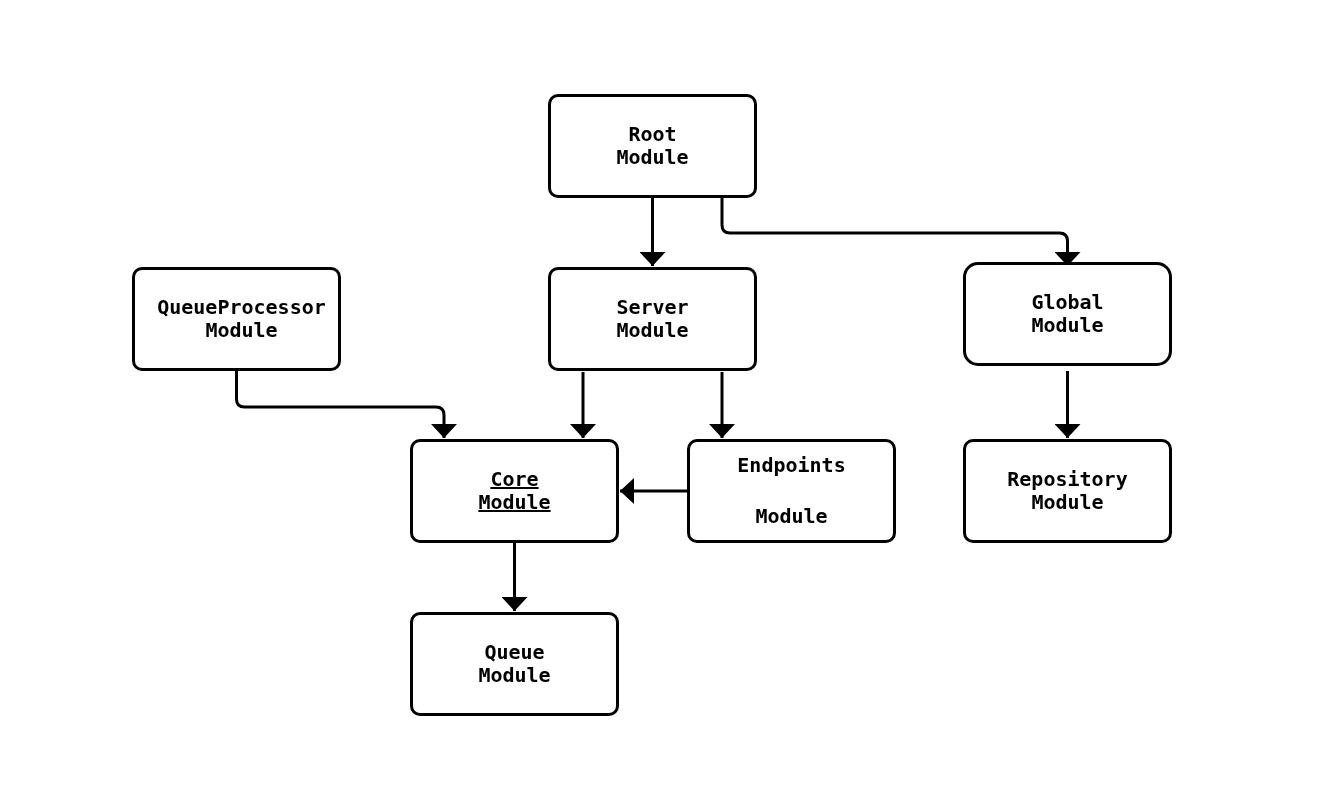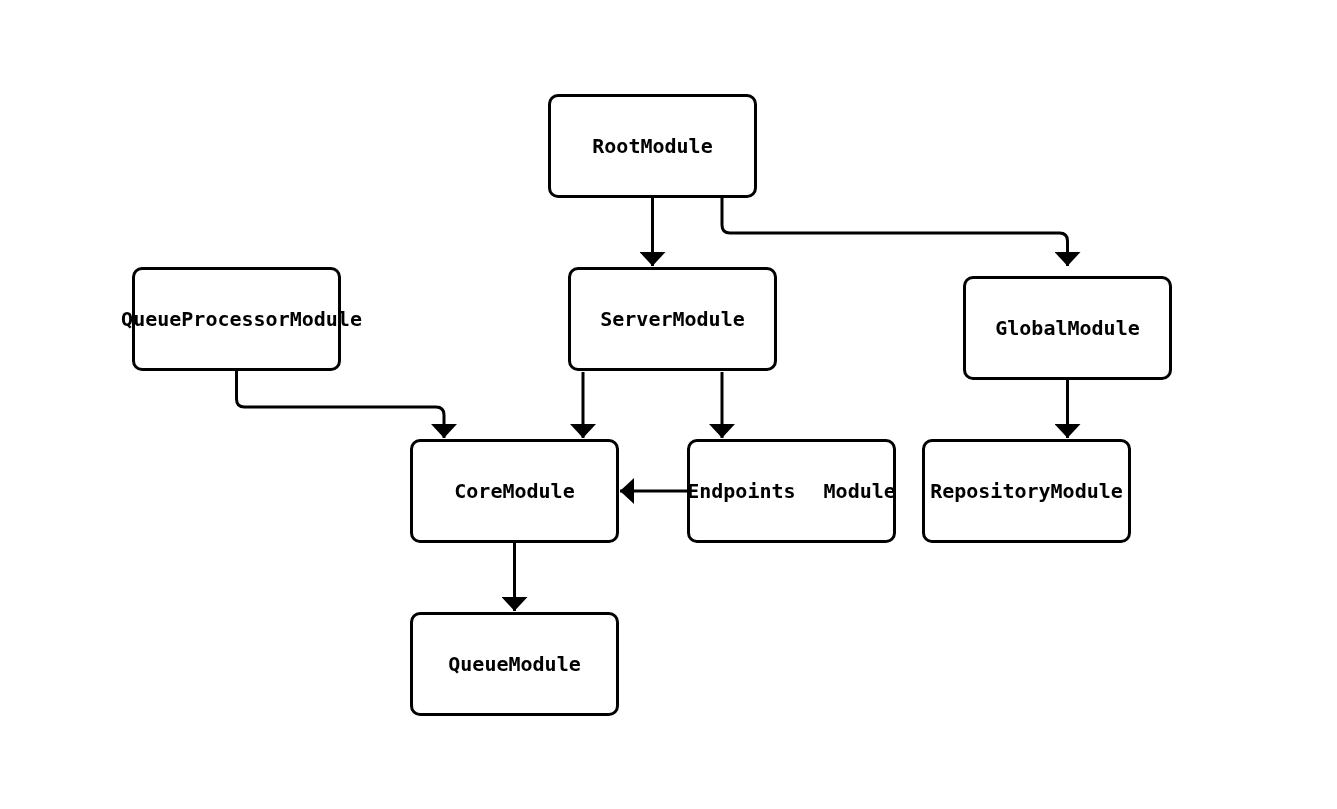--- a/index.html
+++ b/index.html
@@ -29,21 +29,21 @@
   }
   .node {
     position: absolute;
     width: 209px;
     height: 104px;
     box-sizing: border-box;
     background: #ffffff;
     border: 3px solid #000000;
     border-radius: 10px;
     display: flex;
-    flex-direction: row;
+    flex-direction: column;
     align-items: center;
     justify-content: center;
     text-align: center;
     color: #000000;
     font-weight: bold;
     font-size: 20px;
     line-height: 23px;
     white-space: nowrap;
   }
   .node span { display: block; }
@@ -80,41 +80,41 @@
   <div class="node" style="left:548px; top:94px;">
     <span>Root</span>
     <span>Module</span>
   </div>
 
   <div class="node" style="left:132px; top:267px;padding-left:10px;">
     <span>QueueProcessor</span>
     <span>Module</span>
   </div>
 
-  <div class="node" style="left:568px; top:267px;">
+  <div class="node" style="left:548px; top:267px;">
     <span>Server</span>
     <span>Module</span>
   </div>
 
-  <div class="node" style="left:963px; top:276px;">
+  <div class="node" style="left:963px; top:262px;border-radius:15px;">
     <span>Global</span>
     <span>Module</span>
   </div>
 
-  <div class="node" style="left:410px; top:439px;">
+  <div class="node" style="left:410px; top:439px;text-decoration:underline;">
     <span>Core</span>
     <span>Module</span>
   </div>
 
   <div class="node" style="left:687px; top:439px;gap:28px;">
     <span>Endpoints</span>
     <span>Module</span>
   </div>
 
-  <div class="node" style="left:922px; top:439px;">
+  <div class="node" style="left:963px; top:439px;">
     <span>Repository</span>
     <span>Module</span>
   </div>
 
   <div class="node" style="left:410px; top:612px;justify-content:center;">
     <span>Queue</span>
     <span>Module</span>
   </div>
 
 </div>

